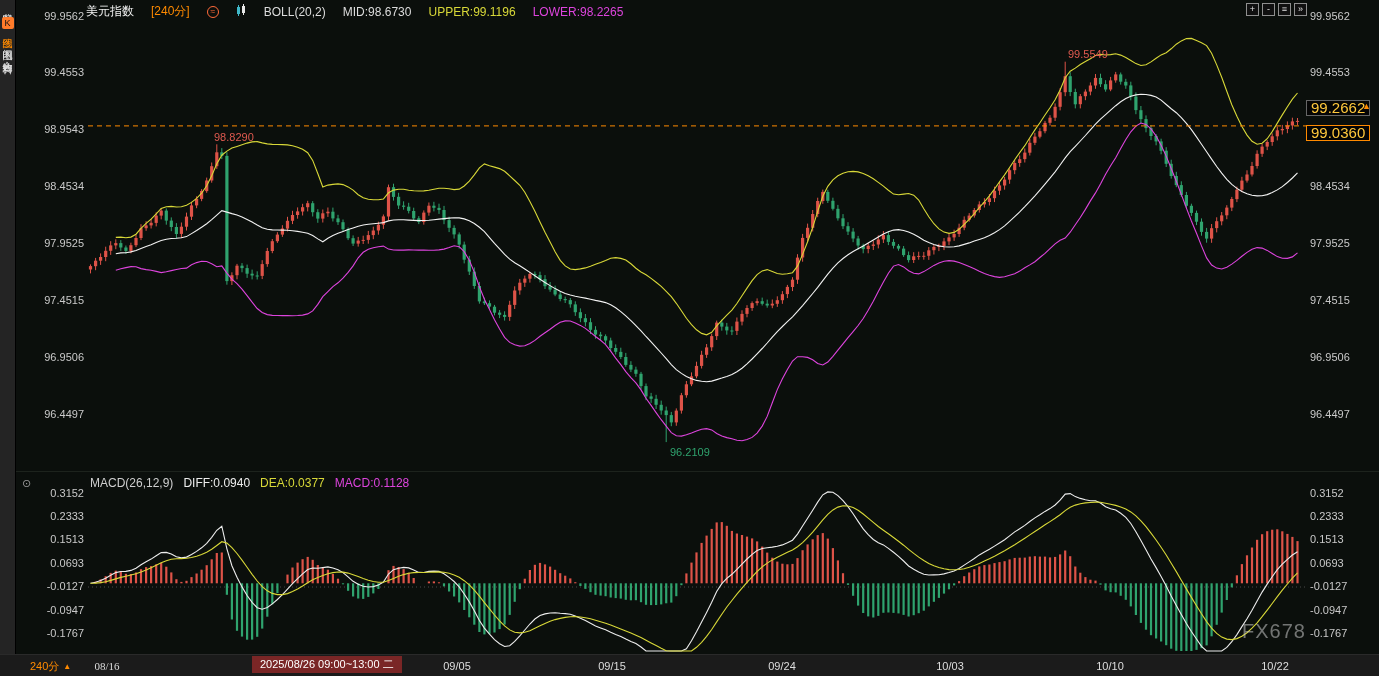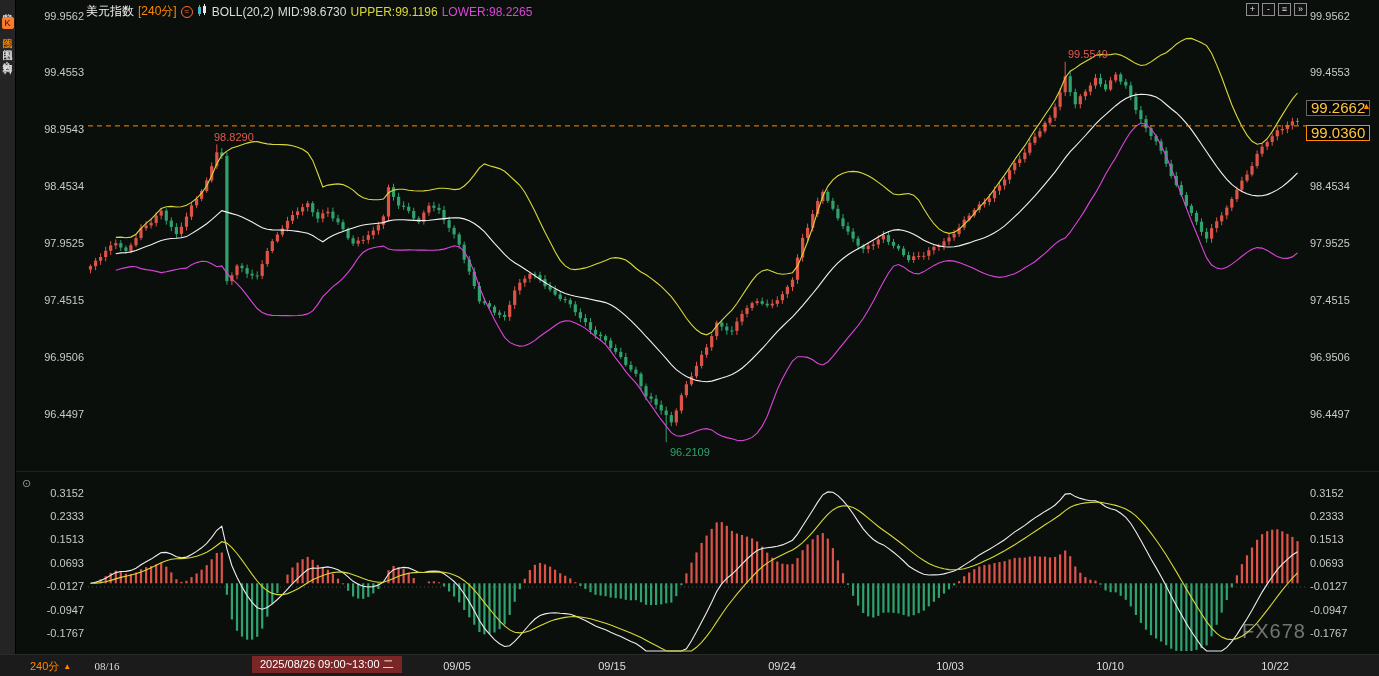--- a/index.html
+++ b/index.html
@@ -7,21 +7,21 @@
 .app{position:relative;width:1379px;height:676px;background:#0b0f0c;overflow:hidden;color:#ddd}
 #chart-svg{position:absolute;left:0;top:0;z-index:1}
 #overlay{position:absolute;left:0;top:0;width:100%;height:100%;z-index:4;pointer-events:none}
 #overlay>div{position:absolute;font-size:11px;color:#c9c9c9;white-space:nowrap}
 .sidebar{position:absolute;left:0;top:0;width:16px;height:654px;background:#242424;z-index:5;display:flex;flex-direction:column;align-items:center;padding-top:5px;gap:9px;border-right:1px solid #000}
 .sitem{display:flex;flex-direction:column;align-items:center;cursor:pointer;color:#e0e0e0}
 .slbl{writing-mode:vertical-lr;text-orientation:upright;font-size:10px;line-height:13px;letter-spacing:1px}
 .sitem.active{color:#ff8a00}
 .sbadge{width:12px;height:12px;background:#ff7b2a;color:#111;font-size:9px;line-height:12px;text-align:center;border-radius:2px;margin-bottom:1px}
 .sbadge:empty{display:none}
-.topbar{position:absolute;left:86px;top:3px;z-index:5;display:flex;align-items:center;gap:4px;font-size:12px;white-space:nowrap}
+.topbar{position:absolute;left:86px;top:3px;z-index:5;display:flex;align-items:center;gap:17px;font-size:12px;white-space:nowrap}
 .topbar .sym{color:#f0f0f0}
 .topbar .per{color:#ff8a00}
 .hicon{display:inline-block}
 .circ{width:12px;height:12px;border:1px solid #ff6a3a;border-radius:50%;color:#ff6a3a;font-size:8px;line-height:10px;text-align:center;cursor:pointer}
 .boll,.mid{color:#dcdcdc}
 .upper{color:#d8d838}
 .lower{color:#dd44dd}
 .toolbar{position:absolute;left:1246px;top:3px;z-index:5;display:flex;gap:3px}
 .tbtn{width:13px;height:13px;border:1px solid #8f8f8f;background:#101010;color:#e0e0e0;font-size:9px;line-height:11px;text-align:center;padding:0;cursor:pointer;font-family:inherit}
 .micon{position:absolute;left:22px;top:477px;z-index:5;color:#9a9a9a;font-size:11px;cursor:pointer}
@@ -855,20 +855,26 @@
   </div>
 
   <div class="toolbar">
     <button class="tbtn">+</button>
     <button class="tbtn">-</button>
     <button class="tbtn">≡</button>
     <button class="tbtn">»</button>
   </div>
 
   <span class="micon">⊙</span>
+  <div class="macd-header">
+    <span class="t">MACD(26,12,9)</span>
+    <span class="w">DIFF:0.0940</span>
+    <span class="y">DEA:0.0377</span>
+    <span class="m">MACD:0.1128</span>
+  </div>
 
   <div class="ann red" style="left:214px;top:131px">98.8290</div>
   <div class="ann red" style="left:1068px;top:48px">99.5549</div>
   <div class="ann green" style="left:670px;top:446px">96.2109</div>
 
   <div class="badge" style="top:100px"><span>99.2662</span></div>
   <span class="badge-arrow">▲</span>
   <div class="badge last" style="top:125px"><span>99.0360</span></div>
 
   <div class="bottombar"></div>

